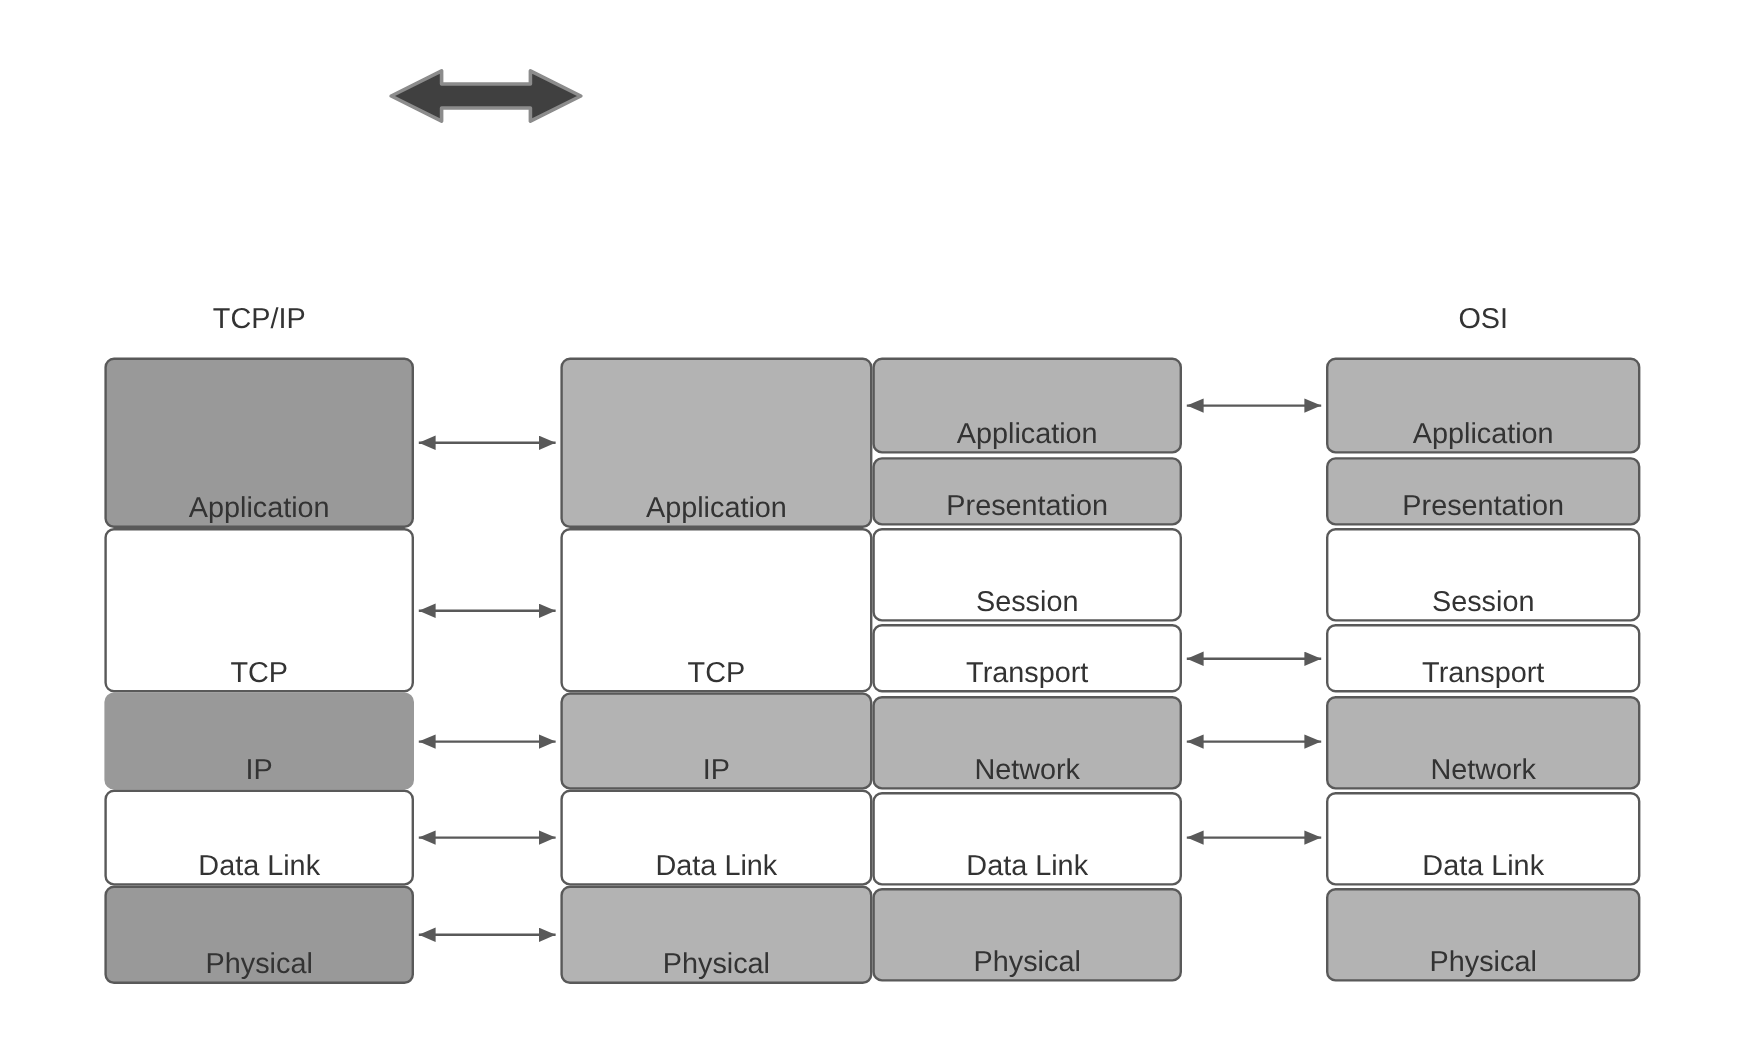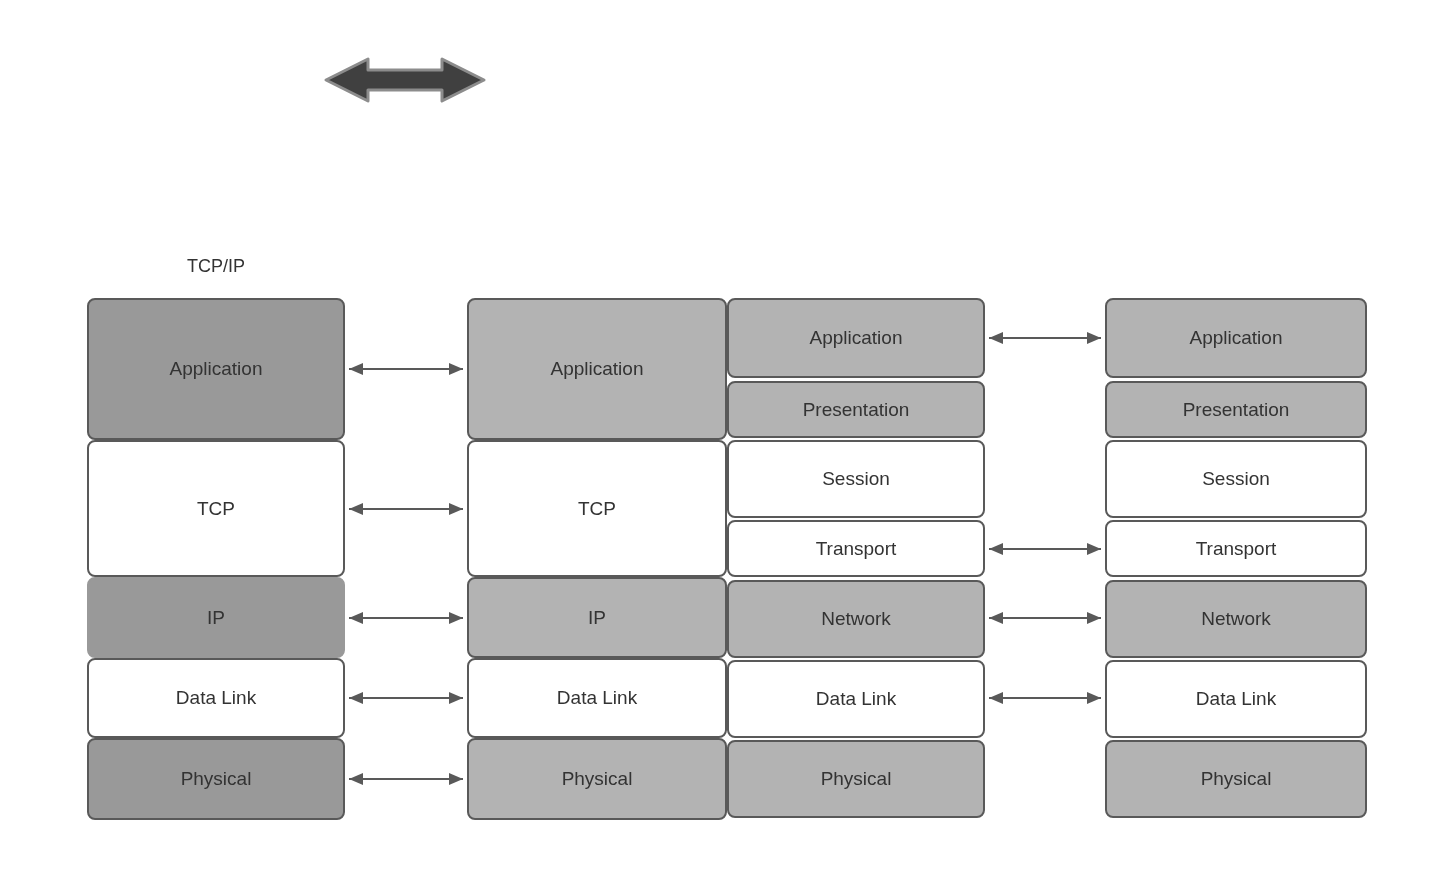--- a/index.html
+++ b/index.html
@@ -13,32 +13,32 @@
     height: 880px;
     background: var(--background, #ffffff);
     overflow: hidden;
   }
   .col-title {
     position: absolute;
     top: 254px;
     height: 24px;
     line-height: 24px;
     text-align: center;
-    font-size: 18px;
+    font-size: 24px;
     color: var(--text, #333333);
   }
   .box {
     position: absolute;
     box-sizing: border-box;
     border: 2px solid var(--border, #595959);
     border-radius: 8px;
     display: flex;
-    align-items: center;
+    align-items: flex-end;
     justify-content: center;
-    font-size: 19px;
+    font-size: 24px;
     color: var(--text, #333333);
   }
   .fill-dark  { background: var(--dark-gray-fill, #999999); }
   .fill-light { background: var(--light-gray-fill, #b3b3b3); }
   .fill-white { background: var(--white-fill, #ffffff); }
   .no-stroke  { border-color: var(--dark-gray-fill, #999999); }
   .overlay {
     position: absolute;
     left: 0; top: 0;
     width: 1452px;
@@ -67,20 +67,21 @@
 </head>
 <body>
 
 <div class="canvas">
 
   <svg class="big-arrow" viewBox="0 0 166 50">
     <polygon points="4,25 46,4 46,15 120,15 120,4 162,25 120,46 120,35 46,35 46,46"></polygon>
   </svg>
 
   <div class="col-title" style="left:87px;width:258px">TCP/IP</div>
+  <div class="col-title" style="left:1105px;width:262px">OSI</div>
 
   <div class="box fill-dark" style="left:87px;top:298px;width:258px;height:142px">
     <span>Application</span>
   </div>
   <div class="box fill-white" style="left:87px;top:440px;width:258px;height:137px">
     <span>TCP</span>
   </div>
   <div class="box fill-dark no-stroke" style="left:87px;top:577px;width:258px;height:81px">
     <span>IP</span>
   </div>

